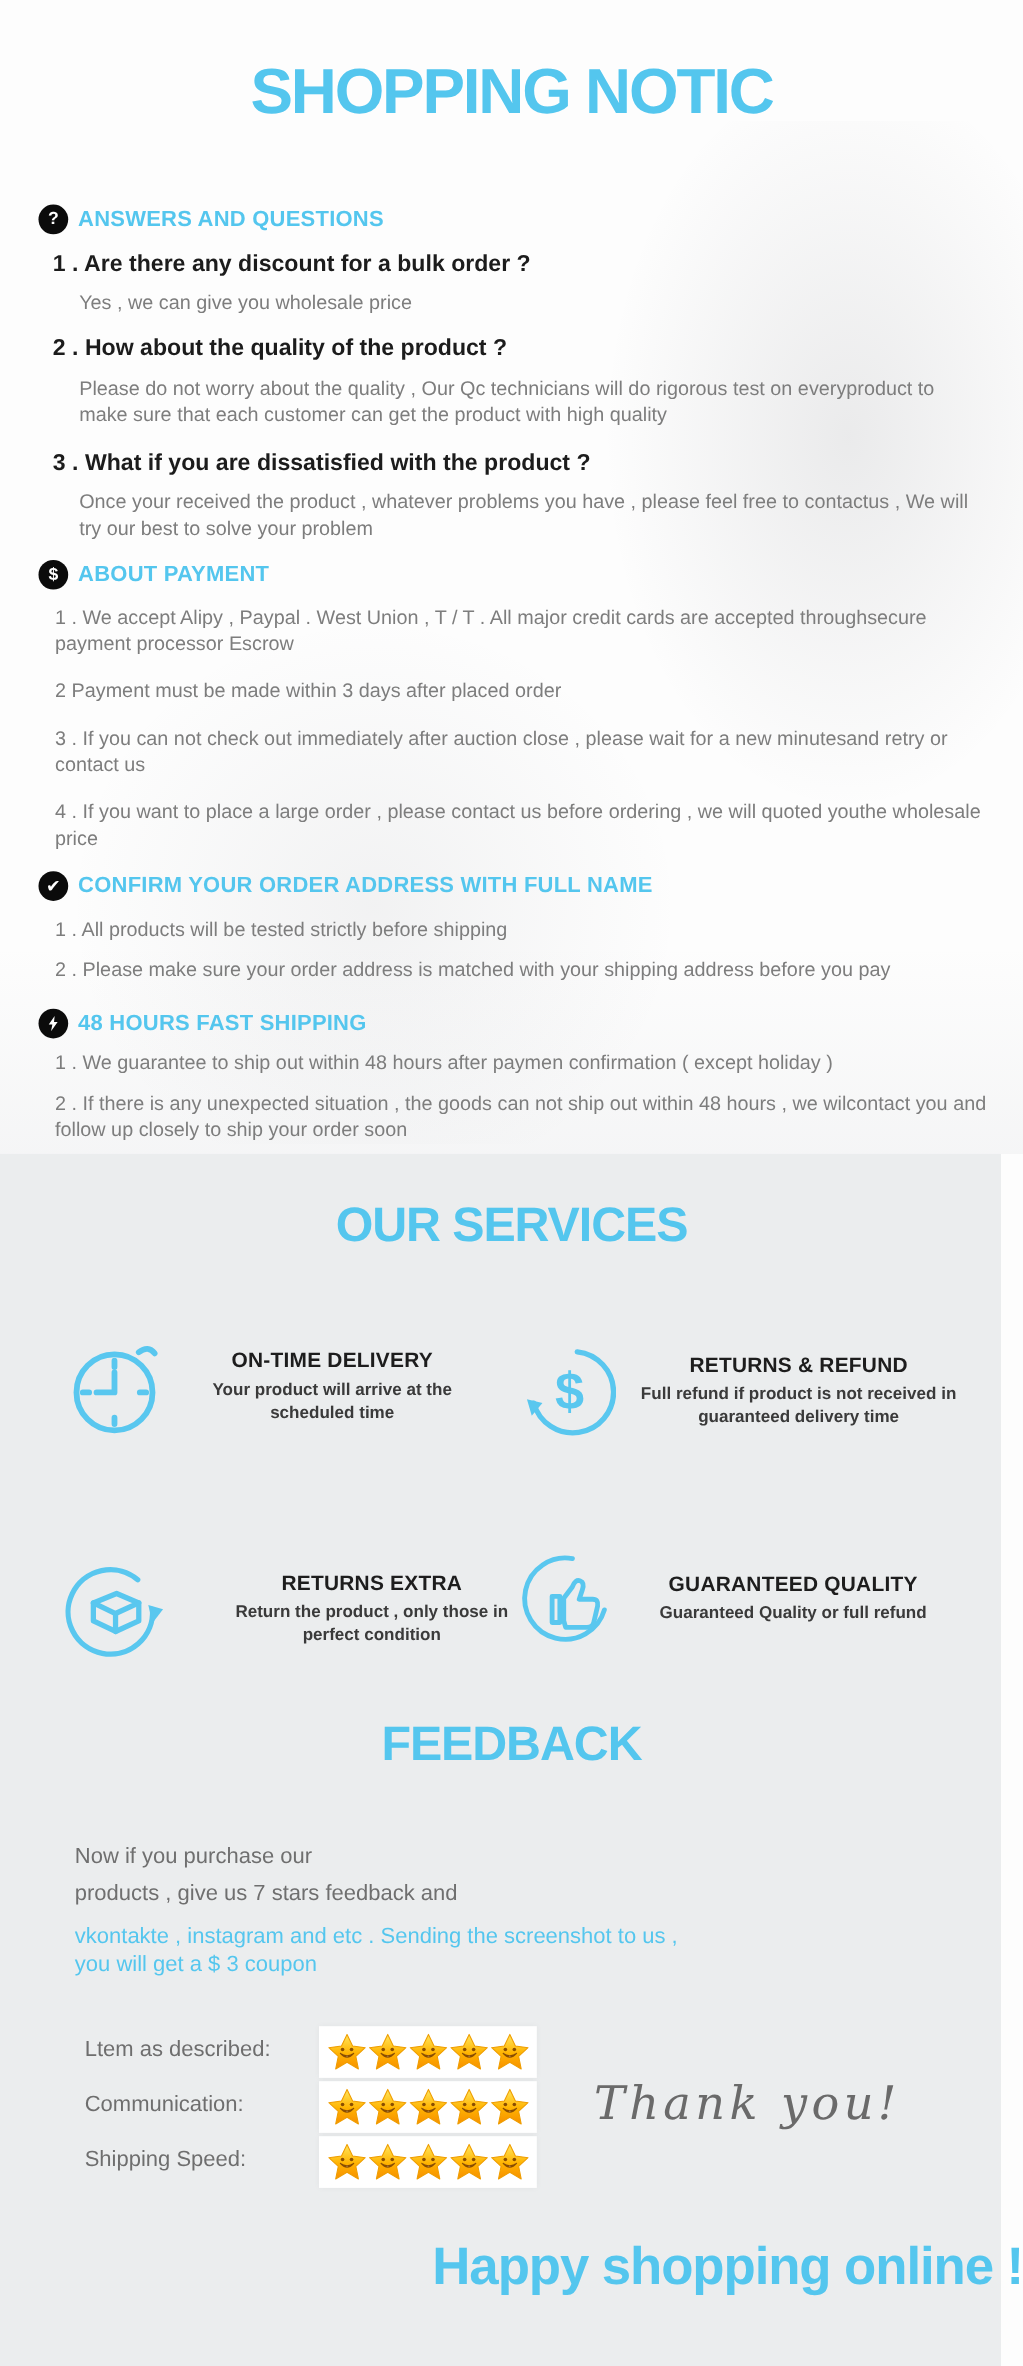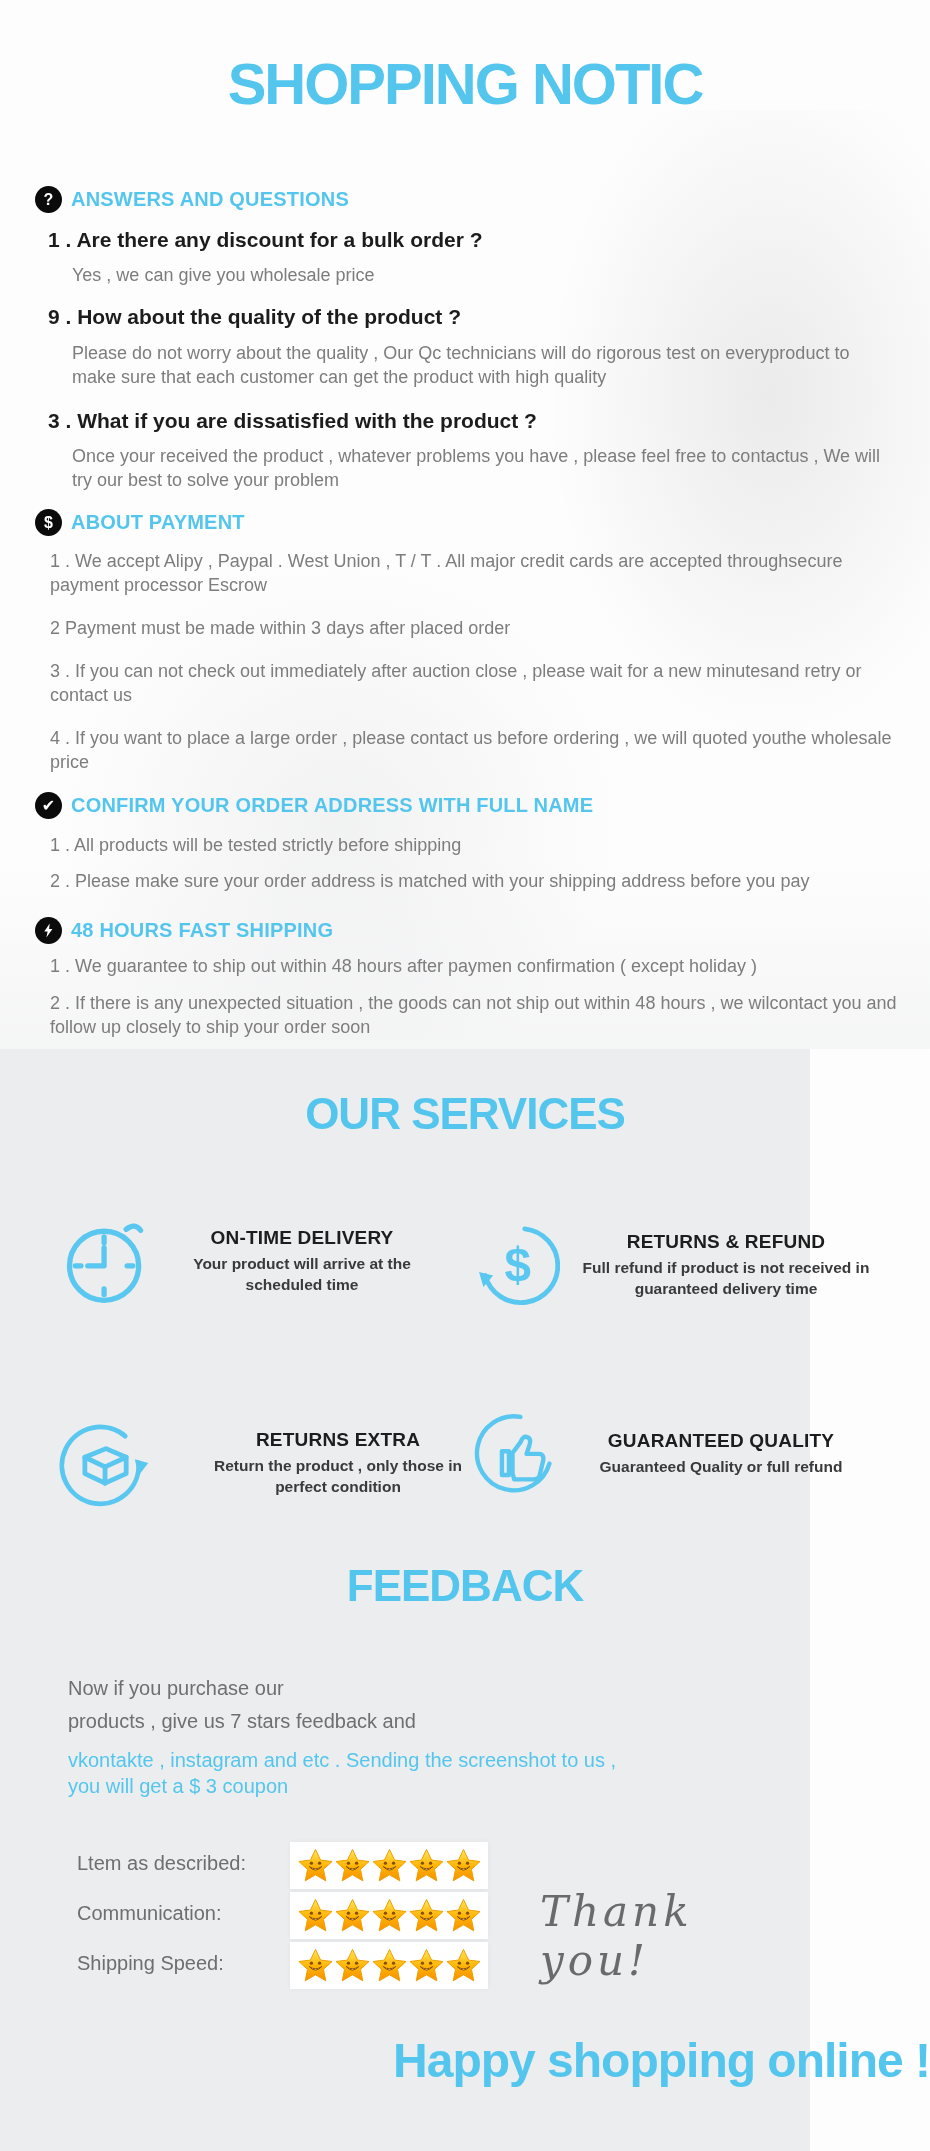--- a/index.html
+++ b/index.html
@@ -25,21 +25,21 @@
   .badge { width:27px; height:27px; border-radius:50%; background:#0b0b0b; color:#fff;
     display:flex; align-items:center; justify-content:center; font-size:16px; font-weight:bold; flex:0 0 27px; }
   .badge svg { display:block; }
   .sec-title { font-size:20px; font-weight:bold; color:var(--accent); letter-spacing:0.2px; }
 
   .question { position:absolute; left:48px; width:840px; font-size:21px; font-weight:bold; color:var(--dark); }
   .answer   { position:absolute; left:72px; width:820px; font-size:18px; color:var(--gray-text); line-height:23.5px; }
   .para     { position:absolute; left:50px; width:862px; font-size:18px; color:var(--gray-text); line-height:23.5px; }
 
   
-  .gray { position:absolute; left:0; top:1049px; width:810px; height:1102px; background:#ebedee; }
+  .gray { position:absolute; left:0; top:1049px; width:910px; height:1102px; background:#ebedee; }
   .big-title { position:absolute; left:0; width:930px; text-align:center;
     font-size:44px; font-weight:bold; letter-spacing:-1px; color:var(--accent); line-height:1.05; }
   .services-title { top:42px; }
   .feedback-title { top:514px; }
 
   .svc { position:absolute; display:flex; align-items:center; }
   .svc-icon { flex:0 0 auto; }
   .svc-icon svg { display:block; }
   .svc-text { text-align:center; }
   .svc-title { font-size:19px; font-weight:bold; color:#1d1d1d; margin-bottom:4px; letter-spacing:0.2px;text-align:center; }
@@ -98,21 +98,21 @@
     <div class="blob blob3"></div>
 
     <h1 class="main-title">SHOPPING NOTIC</h1>
 
     <div class="sec-head" style="top:186px;">
       <span class="badge">?</span>
       <span class="sec-title">ANSWERS AND QUESTIONS</span>
     </div>
     <div class="question" style="top:228px;">1 . Are there any discount for a bulk order ?</div>
     <div class="answer" style="top:264px;">Yes , we can give you wholesale price</div>
-    <div class="question" style="top:305px;">9 . How about the quality of the product ?</div>
+    <div class="question" style="top:305px;">2 . How about the quality of the product ?</div>
     <div class="answer" style="top:342px;">Please do not worry about the quality , Our Qc technicians will do rigorous test on everyproduct to make sure that each customer can get the product with high quality</div>
     <div class="question" style="top:409px;">3 . What if you are dissatisfied with the product ?</div>
     <div class="answer" style="top:445px;">Once your received the product , whatever problems you have , please feel free to contactus , We will try our best to solve your problem</div>
 
     <div class="sec-head" style="top:509px;">
       <span class="badge">$</span>
       <span class="sec-title">ABOUT PAYMENT</span>
     </div>
     <div class="para" style="top:550px;">1 . We accept Alipy , Paypal . West Union , T / T . All major credit cards are accepted throughsecure payment processor Escrow</div>
     <div class="para" style="top:617px;">2 Payment must be made within 3 days after placed order</div>

